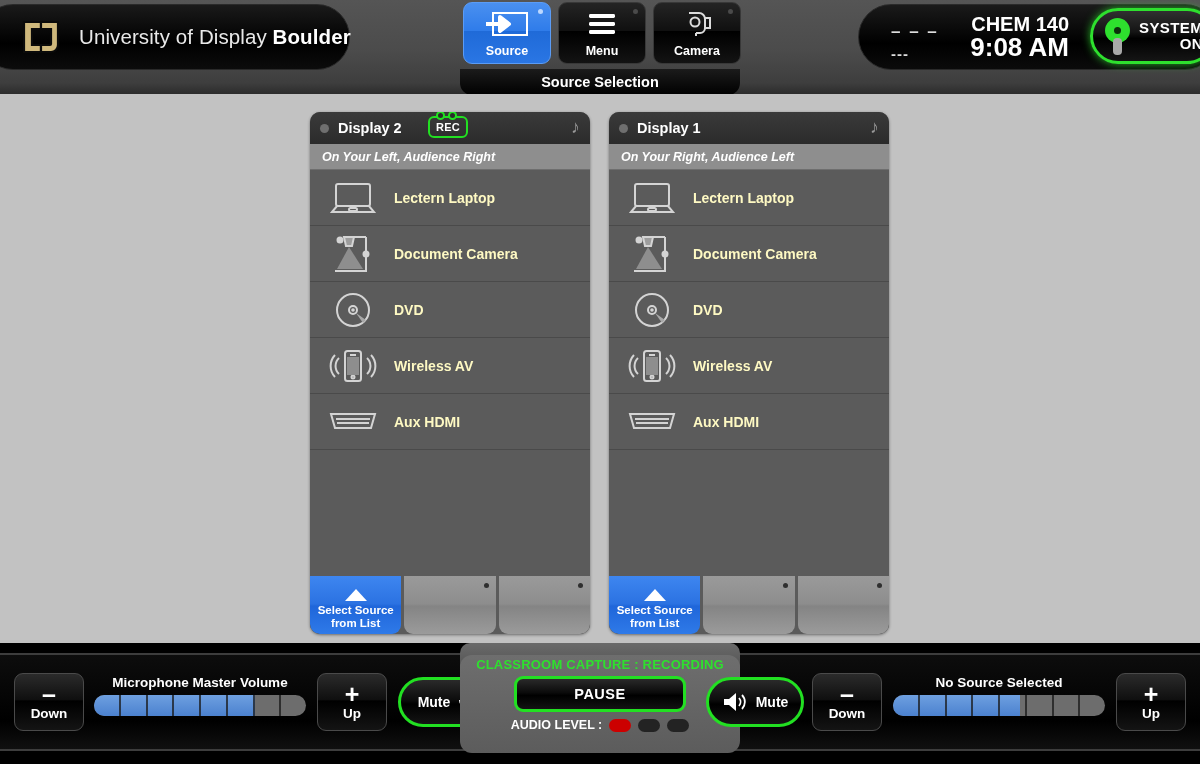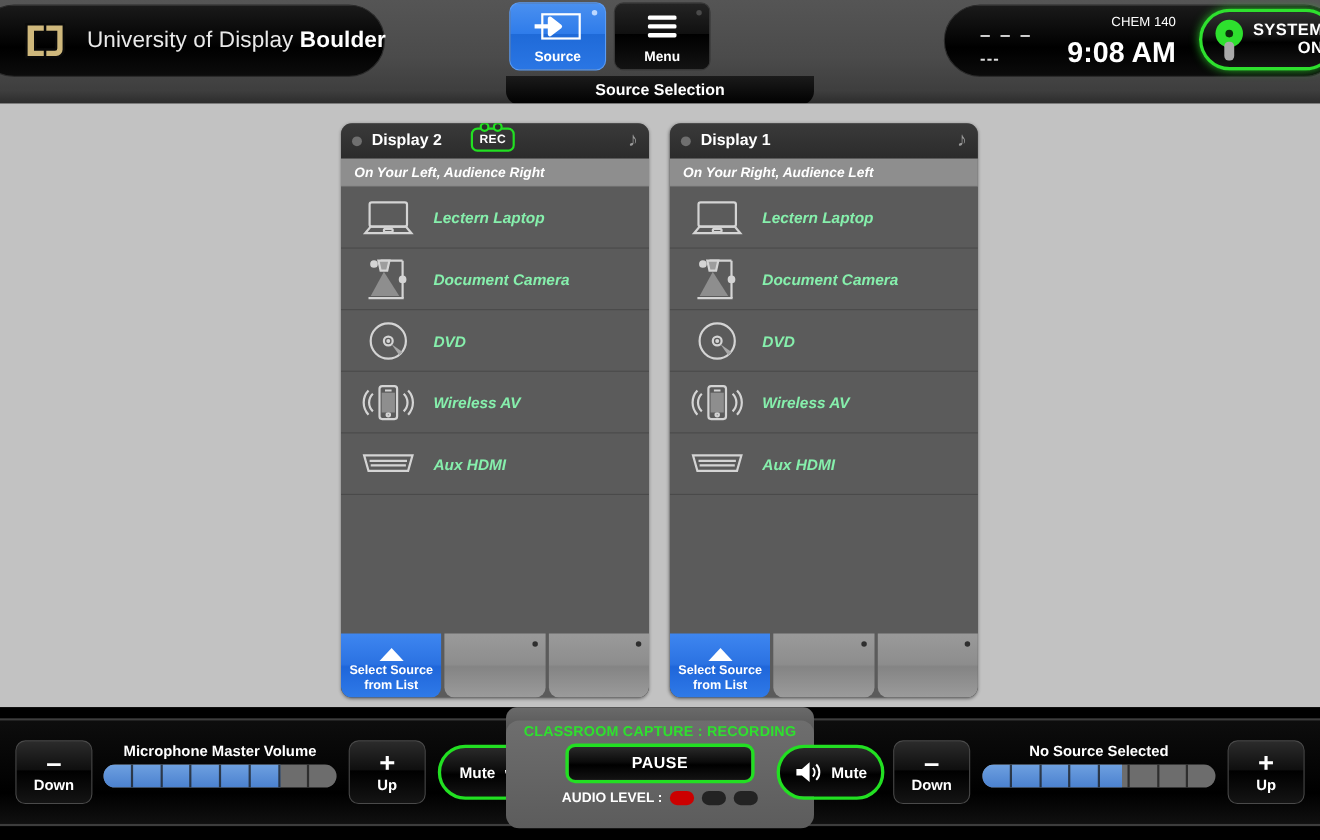--- a/index.html
+++ b/index.html
@@ -53,21 +53,21 @@
   }
   .title-pill span { color: #fff; font-size: 14.5px; font-weight: bold; }
 
   .info-pill {
     position: absolute; left: 858px; top: 4px; width: 360px; height: 66px;
     background: linear-gradient(180deg,#1a1a1a 0%,#000 60%,#0b0b0b 100%);
     border-radius: 33px; border: 1px solid #2a2a2a;
   }
   .dash-top { position: absolute; left: 32px; top: 17px; color: #ddd; font-size: 17px; letter-spacing: 2px; font-weight: bold; }
   .dash-bot { position: absolute; left: 32px; top: 40px; color: #ddd; font-size: 15px; letter-spacing: 1px; font-weight: bold; }
-  .room { position: absolute; right: 148px; top: 8px; color: #fff; font-size: 12px; font-weight: normal; }
+  .room { position: absolute; right: 148px; top: 8px; color: #fff; font-size: 20px; font-weight: bold; }
   .clock { position: absolute; right: 148px; top: 27px; color: #fff; font-size: 26px; font-weight: bold; }
   .power-btn {
     position: absolute; left: 1090px; top: 8px; width: 125px; height: 56px;
     border-radius: 28px; border: 3px solid #2ee02e;
     background: linear-gradient(180deg,#303030 0%,#141414 42%,#000 55%,#151515 100%);
     box-shadow: 0 0 9px rgba(50,230,50,.75);
     display: flex; align-items: center; gap: 8px; padding-left: 12px;
   }
   .power-ico { position: relative; width: 26px; height: 36px; flex: 0 0 auto; }
   .power-ico .ring { position: absolute; left: 0; top: 0; width: 25px; height: 25px; border-radius: 50%; background: #2ee02e; }
@@ -109,21 +109,21 @@
     border-bottom: 1px solid #6e6e6e;
   }
   .panel-sub span { color: #fff; font-size: 12.5px; font-style: italic; font-weight: bold; }
 
   .src-list { flex: 1; background: #5b5b5b; }
   .src-row {
     height: 56px; display: flex; align-items: center; padding-left: 16px; gap: 14px;
     border-bottom: 1px solid #4a4a4a;
   }
   .src-ico { width: 54px; height: 40px; flex: 0 0 auto; display: flex; align-items: center; justify-content: center; }
-  .src-label { color: #86efac; font-size: 14px; font-weight: bold; font-style: italic; }
+  .src-label { color: #fef9c3; font-size: 14px; font-weight: bold; }
 
   .panel-foot { height: 58px; display: flex; gap: 3px; padding: 0 0 0 0; background: #5b5b5b; }
   .foot-btn {
     flex: 1; border-radius: 0 0 9px 9px; position: relative;
     background: linear-gradient(180deg,#9a9a9a 0%,#8d8d8d 48%,#848484 52%,#9b9b9b 100%);
     display: flex; flex-direction: column; align-items: center; justify-content: flex-end; padding-bottom: 4px;
   }
   .foot-btn.sel {
     background: linear-gradient(180deg,#3e86f0 0%,#2b72e2 48%,#1f66da 52%,#2f7ae8 100%);
   }
@@ -232,20 +232,34 @@
         <span class="tab-ico">
           <svg width="30" height="24" viewBox="0 0 30 24">
             <g fill="#fff">
                 <rect x="2" y="2" width="26" height="4" rx="1.4"></rect>
                 <rect x="2" y="10" width="26" height="4" rx="1.4"></rect>
                 <rect x="2" y="18" width="26" height="4" rx="1.4"></rect>
               </g>
           </svg>
         </span>
         <span class="tab-label">Menu</span>
+      </div>
+      <div class="tab">
+        <span class="tab-dot"></span>
+        <span class="tab-ico">
+          <svg width="34" height="28" viewBox="0 0 34 28">
+            <g fill="none" stroke="#dcdcdc" stroke-width="2">
+              <path d="M9 3 h10 a6 6 0 0 1 6 6 v9 a5 5 0 0 1 -5 5 h-4"></path>
+              <circle cx="15" cy="12" r="4.5"></circle>
+              <path d="M25 8 h5 v10 h-5"></path>
+              <path d="M16 23 v3"></path>
+            </g>
+          </svg>
+        </span>
+        <span class="tab-label">Camera</span>
       </div>
     </div>
 
     <div class="title-pill">
       <span>Source Selection</span>
     </div>
 
     <div class="info-pill">
       <div class="dash-top">– – –</div>
       <div class="dash-bot">---</div>

